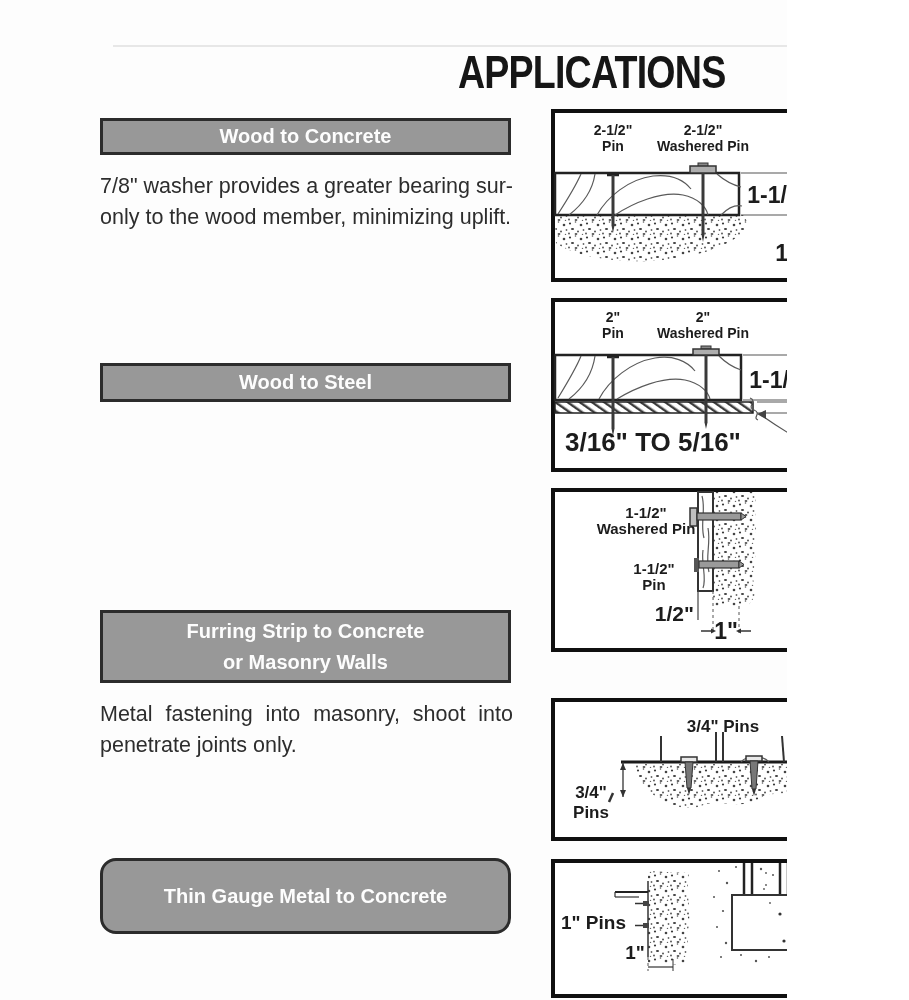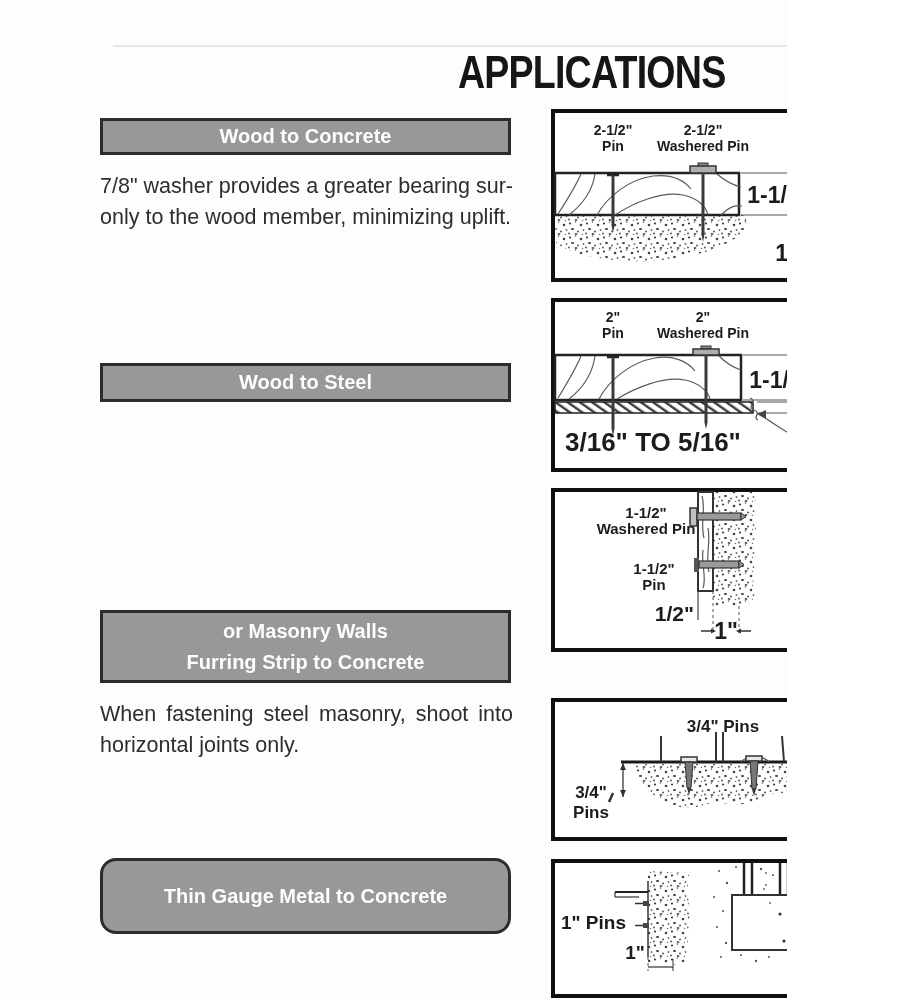--- a/index.html
+++ b/index.html
@@ -65,26 +65,26 @@
     <div>only to the wood member, minimizing uplift.</div>
   </div>
 
   <div class="bar" id="bar2">
     <div class="bl">Wood to Steel</div>
   </div>
   <div class="bodytext" id="body2">
   </div>
 
   <div class="bar" id="bar3">
+    <div class="bl">Furring Strip to Concrete</div>
     <div class="bl">or Masonry Walls</div>
-    <div class="bl">Furring Strip to Concrete</div>
   </div>
   <div class="bodytext" id="body3">
-    <div class="j">When fastening steel masonry, shoot into</div>
-    <div>horizontal joints only.</div>
+    <div class="j">Metal fastening into masonry, shoot into</div>
+    <div>penetrate joints only.</div>
   </div>
 
   <div class="bar" id="bar4">
     <div class="bl">Thin Gauge Metal to Concrete</div>
   </div>
 
   <div class="diag" id="d1">
     <svg width="294" height="173" viewBox="0 0 294 173">
       <rect x="2" y="2" width="290" height="169" fill="#fff" stroke="#101010" stroke-width="4"></rect>
       <g>

